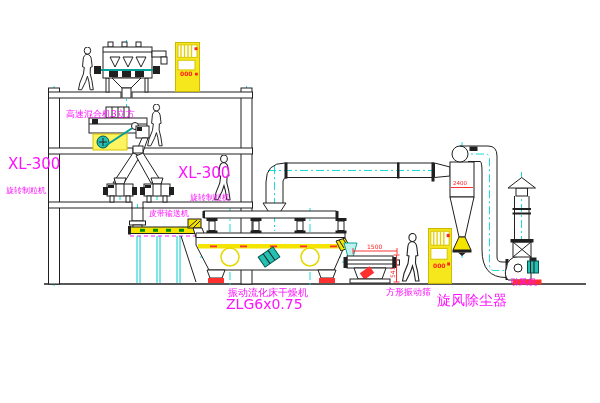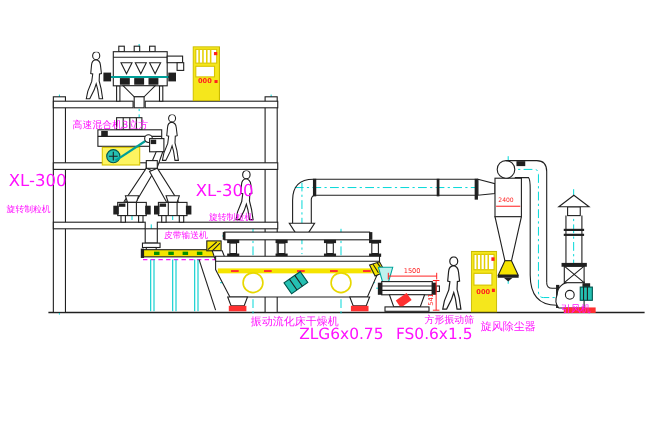--- a/index.html
+++ b/index.html
@@ -284,26 +284,25 @@
 <div class="lbl" style="left:42px;top:110px;font-size:9px;margin-left:24px;">高速混合机3立方</div>
 
 <div class="lbl" style="left:8px;top:157px;font-size:15px;">XL-300</div>
 <div class="lbl" style="left:6px;top:187px;font-size:8px;">旋转制粒机</div>
 <div class="lbl" style="left:178px;top:166px;font-size:15px;">XL-300</div>
 <div class="lbl" style="left:190px;top:194px;font-size:8px;">旋转制粒机</div>
 
 <div class="lbl" style="left:149px;top:210px;font-size:8px;">皮带输送机</div>
 
 <div class="lbl" style="left:228px;top:288px;font-size:10px;">振动流化床干燥机</div>
-<div class="lbl" style="left:226px;top:297px;font-size:14px;margin-left:46px;">ZLG6x0.75</div>
+<div class="lbl" style="left:226px;top:297px;font-size:14px;">ZLG6x0.75</div>
 
 <div class="lbl" style="left:362px;top:288px;font-size:9px;margin-left:24px;">方形振动筛</div>
-<div class="lbl" style="left:360px;top:297px;font-size:14px;">FS0.6x1.5</div>
-
-<div class="lbl" style="left:437px;top:293px;font-size:10px;">旋风除尘器</div>
+
+<div class="lbl" style="left:437px;top:293px;font-size:14px;">旋风除尘器</div>
 <div class="lbl" style="left:510px;top:278px;font-size:9px;">引风机</div>
 
 <div class="lbl red" style="left:367px;top:244px;font-size:6px;">1500</div>
 <div class="lbl red rot" style="left:390px;top:278px;font-size:6px;">541</div>
 <div class="lbl red" style="left:453px;top:181px;font-size:5.5px;">2400</div>
 
 <div class="lbl red" style="left:180px;top:71px;font-size:6px;font-weight:bold;">000</div>
 <div class="lbl red" style="left:433px;top:263px;font-size:6px;font-weight:bold;">000</div>
 
 </div>

